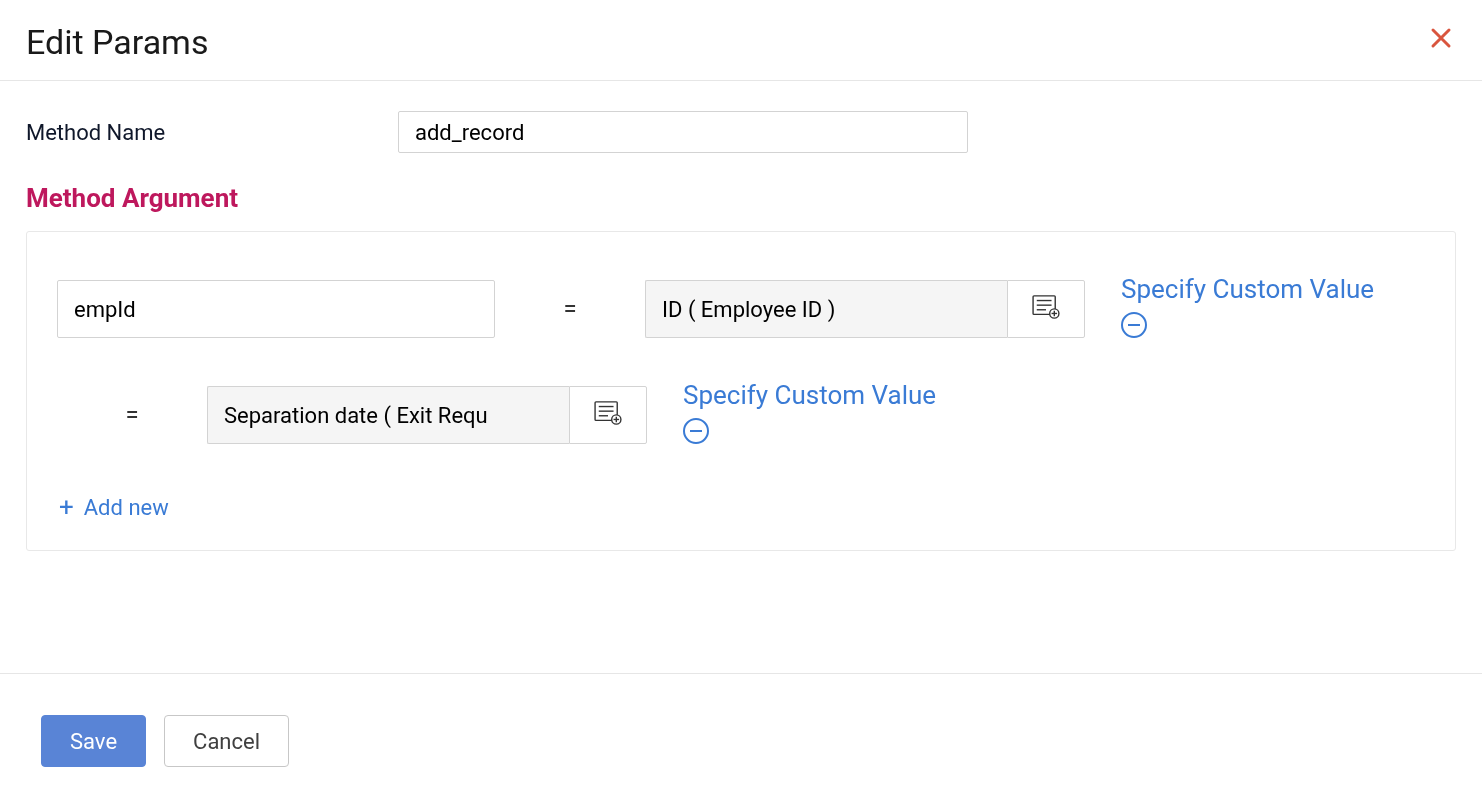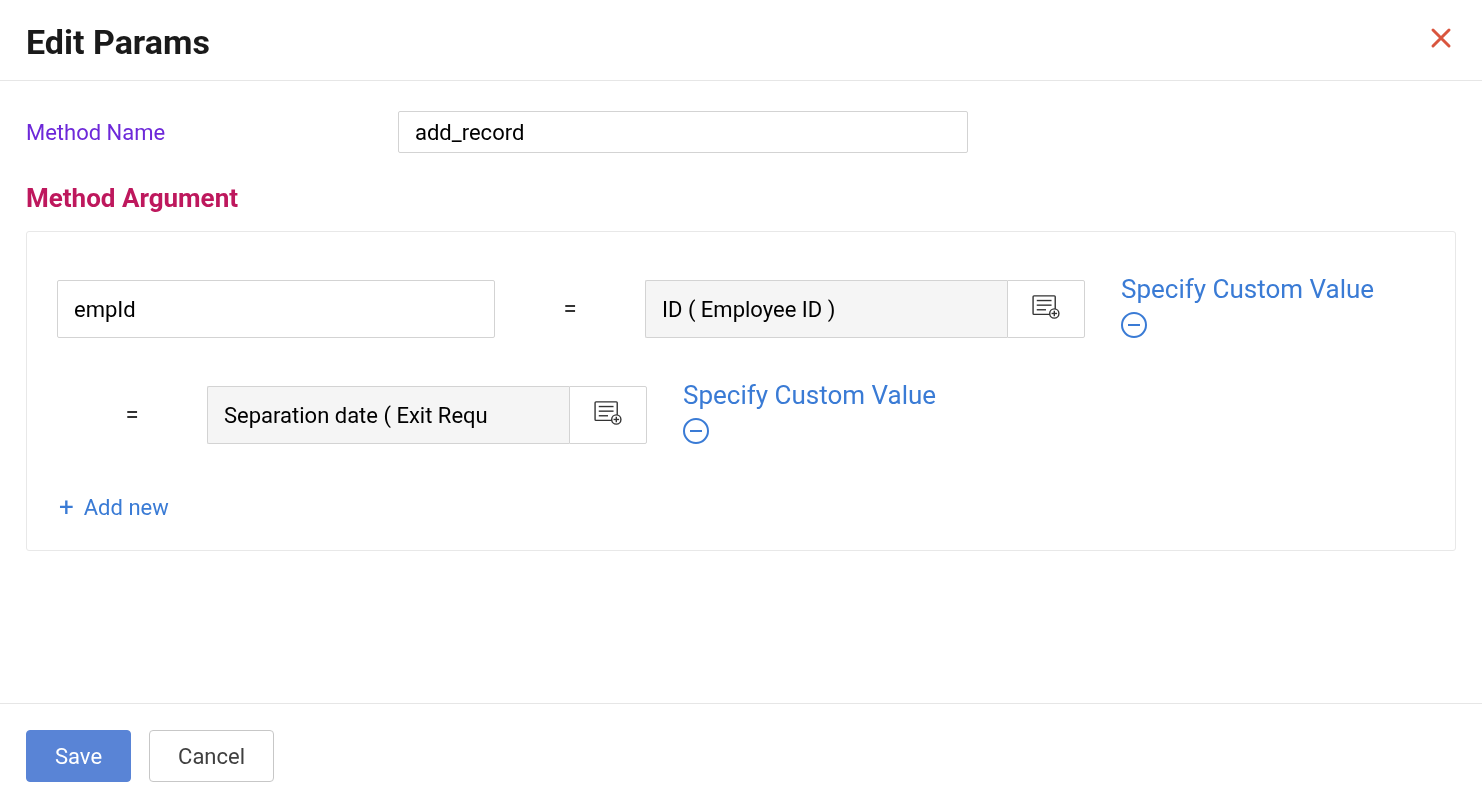--- a/index.html
+++ b/index.html
@@ -17,21 +17,21 @@
   }
   .header {
     display: flex;
     justify-content: space-between;
     align-items: flex-start;
     padding: 22px 26px 18px 26px;
     border-bottom: 1px solid #e6e6e6;
   }
   .header h1 {
     font-size: 34px;
-    font-weight: 700;
+    font-weight: 400;
     color: #1a1a1a;
   }
   .close-btn {
     font-size: 28px;
     color: #d9553e;
     cursor: pointer;
     font-weight: 300;
     line-height: 1;
     padding: 4px;
   }
@@ -39,21 +39,21 @@
     padding: 30px 26px 20px 26px;
   }
   .form-row {
     display: flex;
     align-items: center;
     margin-bottom: 30px;
   }
   .form-label {
     width: 372px;
     font-size: 22px;
-    color: #6d28d9;
+    color: #0f172a;
   }
   .form-input {
     width: 570px;
     height: 42px;
     border: 1px solid #d3d3d3;
     border-radius: 2px;
     padding: 0 16px;
     font-size: 22px;
     color: #000;
     font-family: inherit;
@@ -158,21 +158,21 @@
     cursor: pointer;
     padding: 8px 2px 6px 2px;
   }
   .plus-icon {
     font-size: 26px;
     font-weight: 400;
     line-height: 1;
   }
   .footer {
     border-top: 1px solid #e6e6e6;
-    padding: 26px;
+    padding: 41px;
     display: flex;
     gap: 18px;
     position: absolute;
     bottom: 0;
     left: 0;
     right: 0;
     background: #fff;
   }
   .btn {
     height: 52px;

